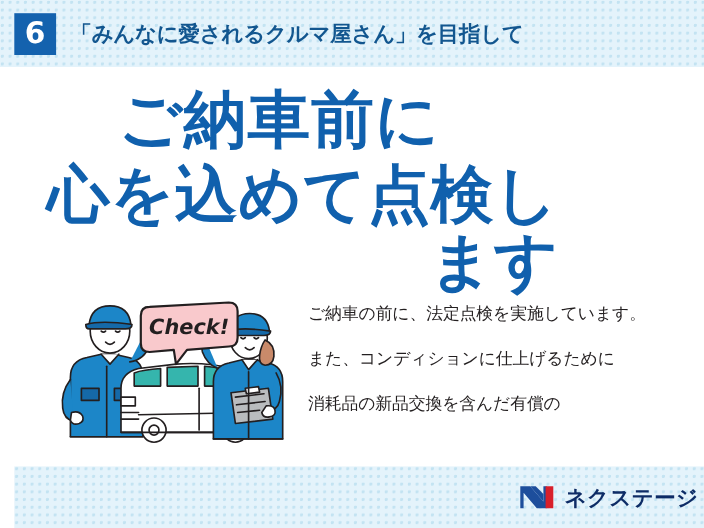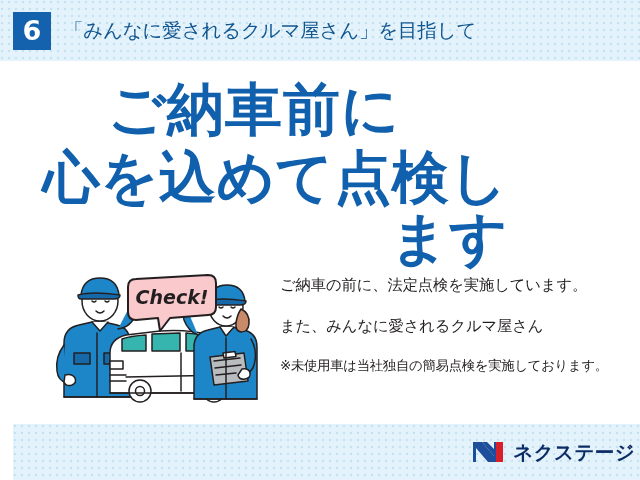--- a/index.html
+++ b/index.html
@@ -60,21 +60,21 @@
     align-items: center;
     justify-content: center;
     line-height: 1;
     flex: 0 0 auto;
     letter-spacing: 0;
   }
   #header-title {
     margin-left: 13px;
     color: #12568f;
     font-size: 19.5px;
-    font-weight: normal;
+    font-weight: bold;
     letter-spacing: -0.2px;
     white-space: nowrap;
   }
 
   
   #main {
     position: absolute;
     left: 0;
     top: 61px;
     width: 640px;
@@ -185,22 +185,22 @@
 
   <div id="main">
 
     <div id="headline">
       <span class="hl-line1">ご納車前に</span>
       <span class="hl-line2">心を込めて点検します</span>
     </div>
 
     <div id="body-copy">
       <p>ご納車の前に、法定点検を実施しています。</p>
-      <p>また、みんなに愛されるクルマ屋さん</p>
-      <p id="body-note">※未使用車は当社独自の簡易点検を実施しております。</p>
+      <p>また、コンディションに仕上げるために</p>
+      <p>消耗品の新品交換を含んだ有償の</p>
     </div>
 
     <div id="illustration">
       <svg viewBox="0 0 212 140" xmlns="http://www.w3.org/2000/svg">
         <g fill="none" stroke="#231f20" stroke-width="1.5" stroke-linecap="round" stroke-linejoin="round">
 
           <g>
 
             <path d="M16 132 L16 78 Q16 63 31 60 L44 57 L56 57 L69 60 Q82 63 82 78 L82 132 Z" fill="#1c86c8"></path>
 

